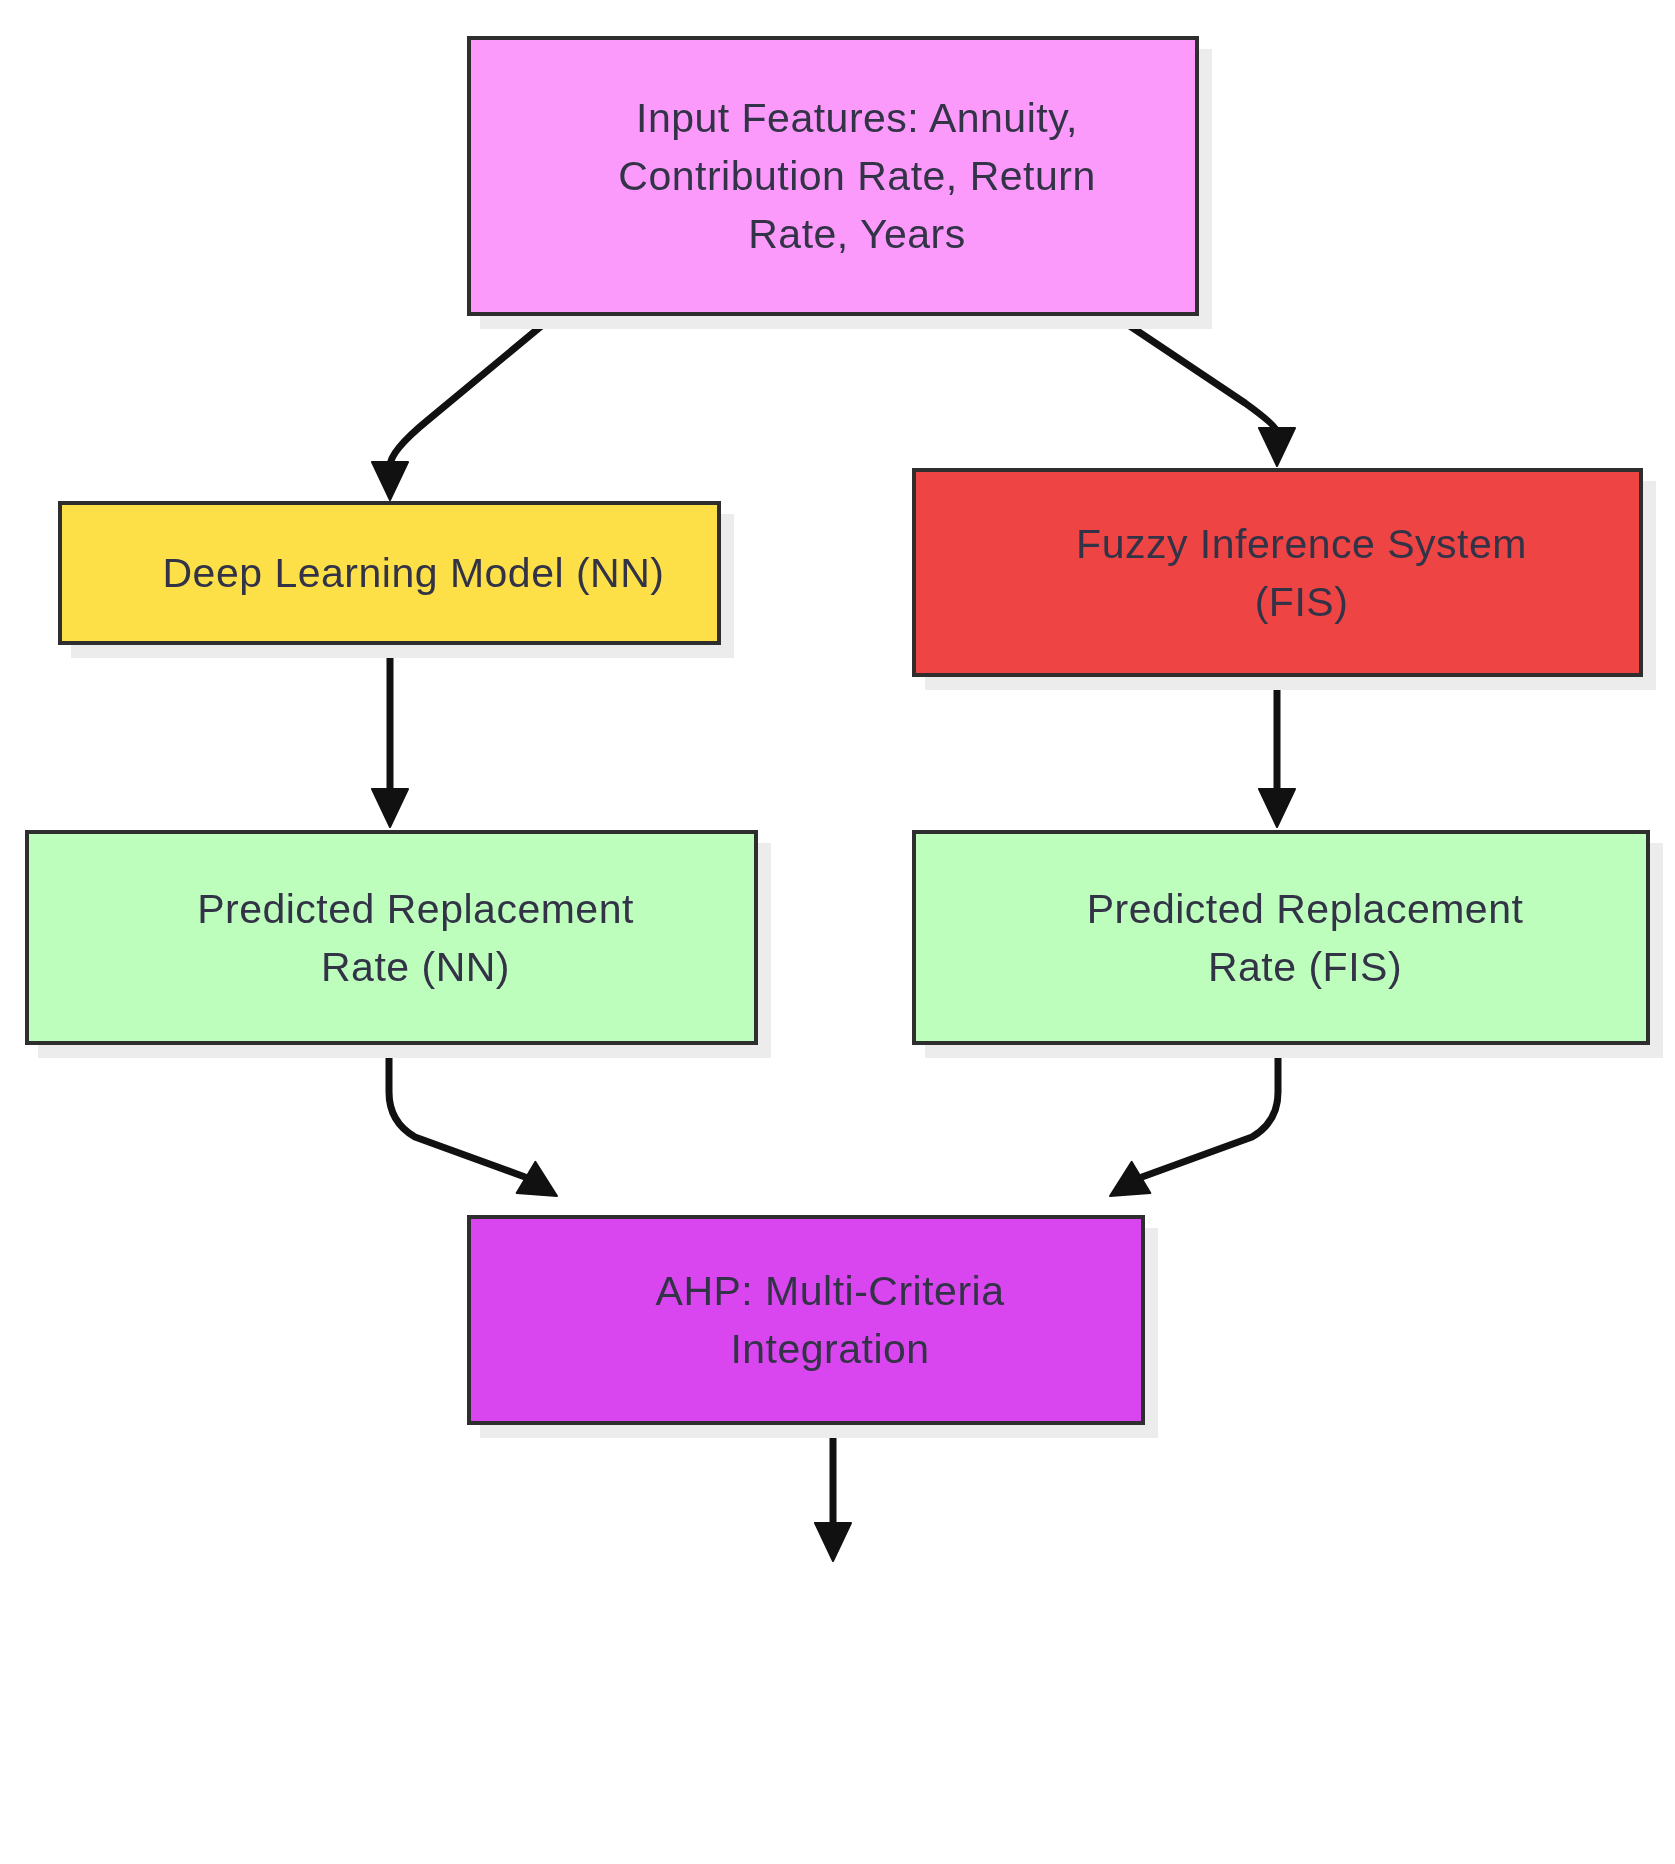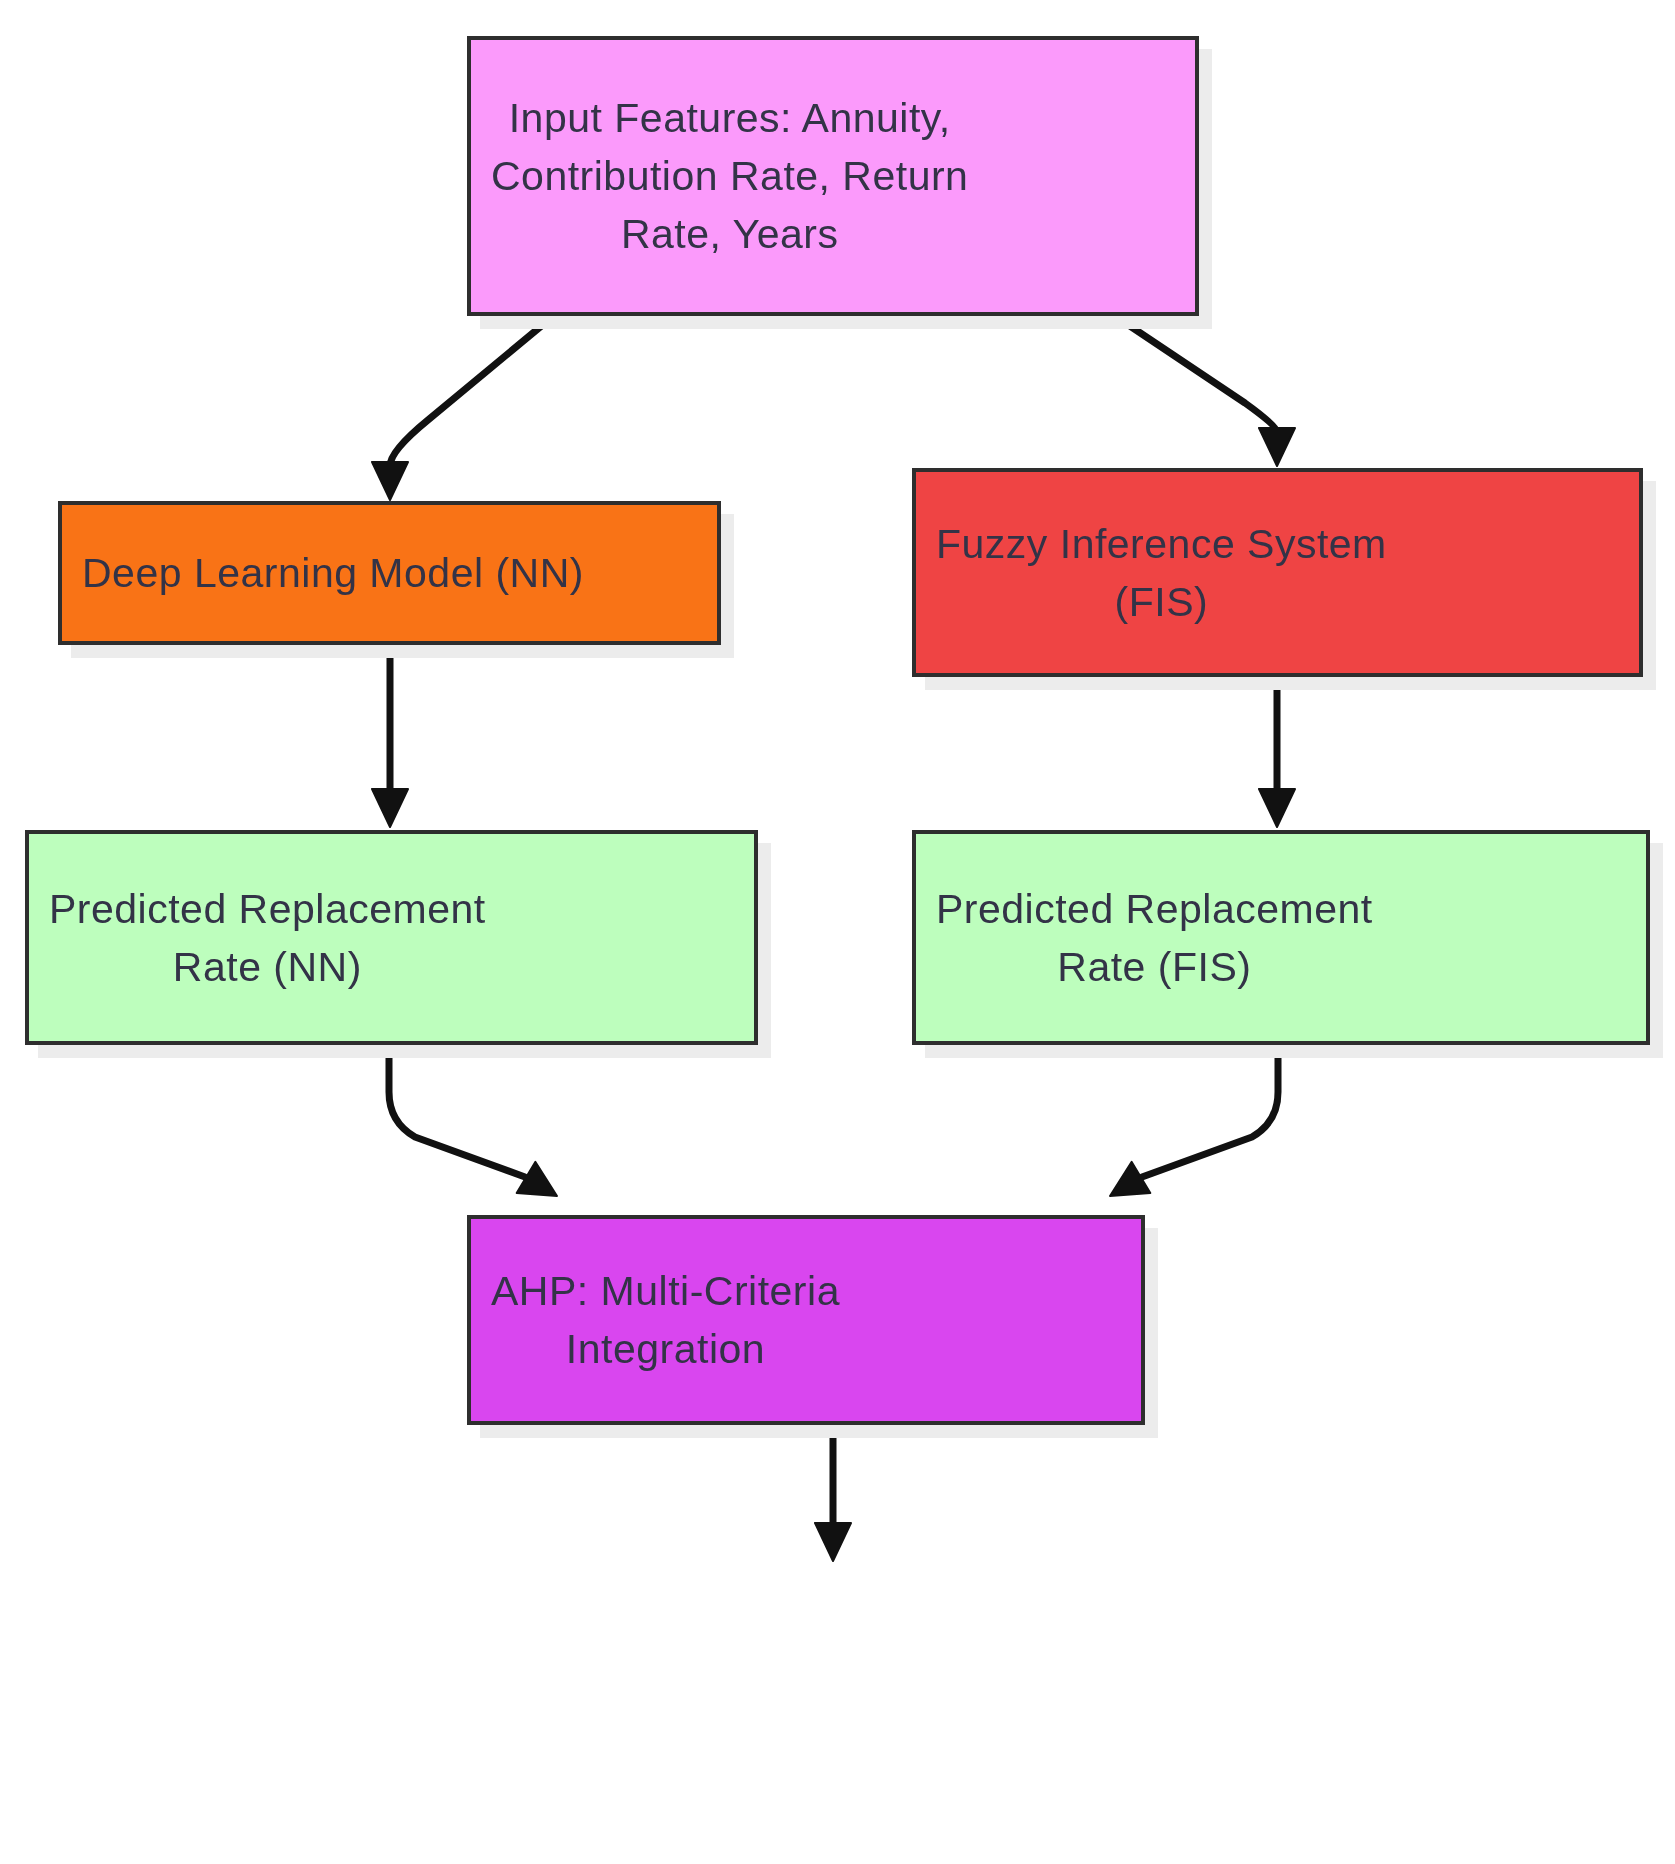--- a/index.html
+++ b/index.html
@@ -34,26 +34,27 @@
     stroke-width: 2;
     stroke-linejoin: round;
   }
   .node {
     position: absolute;
     box-sizing: border-box;
     border: 4px solid var(--border, #2e2e2e);
     box-shadow: 13px 13px 0 var(--shadow, #ececec);
     display: flex;
     align-items: center;
-    justify-content: flex-start;
+    justify-content: center;
     text-align: center;
     color: var(--text, #333347);
     font-size: 41px;
     line-height: 58px;
     letter-spacing: 0.5px;
+    padding-left: 48px;
   }
   .node-label {
     white-space: pre-line;
     padding: 0 20px;
   }
 </style>
 </head>
 <body>
 
 <div id="canvas">
@@ -81,21 +82,21 @@
     <path class="edge-line" d="M833,1409 L833,1522"></path>
     <polygon class="edge-head" points="833,1561 815,1523 851,1523"></polygon>
   </svg>
 
   <div class="node" style="left: 467px; top: 36px; width: 732px; height: 280px; background: rgb(251, 154, 251);">
     <div class="node-label">Input Features: Annuity,
 Contribution Rate, Return
 Rate, Years</div>
   </div>
 
-  <div class="node" style="left: 58px; top: 501px; width: 663px; height: 144px; background: #f97316;">
+  <div class="node" style="left: 58px; top: 501px; width: 663px; height: 144px; background: #fde047;">
     <div class="node-label">Deep Learning Model (NN)</div>
   </div>
 
   <div class="node" style="left: 912px; top: 468px; width: 731px; height: 209px; background: #ef4444;">
     <div class="node-label">Fuzzy Inference System
 (FIS)</div>
   </div>
 
   <div class="node" style="left: 25px; top: 830px; width: 733px; height: 215px; background: rgb(189, 254, 189);">
     <div class="node-label">Predicted Replacement

